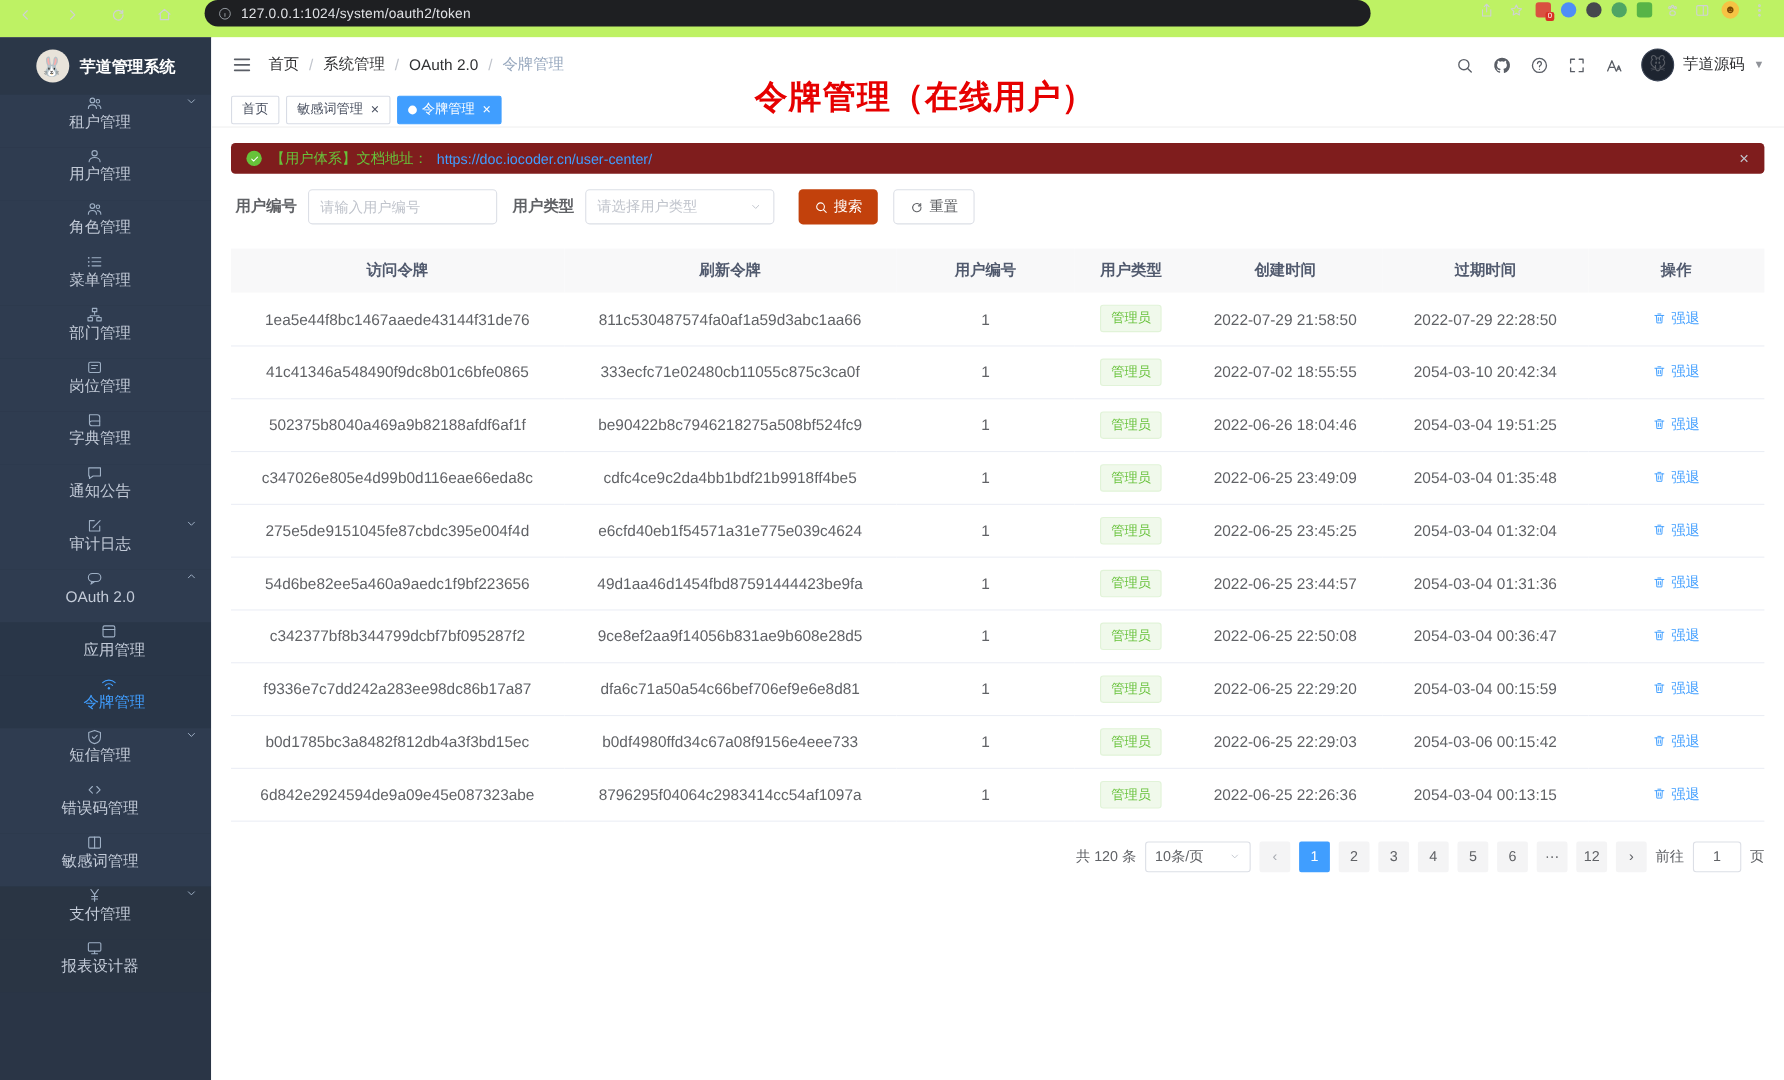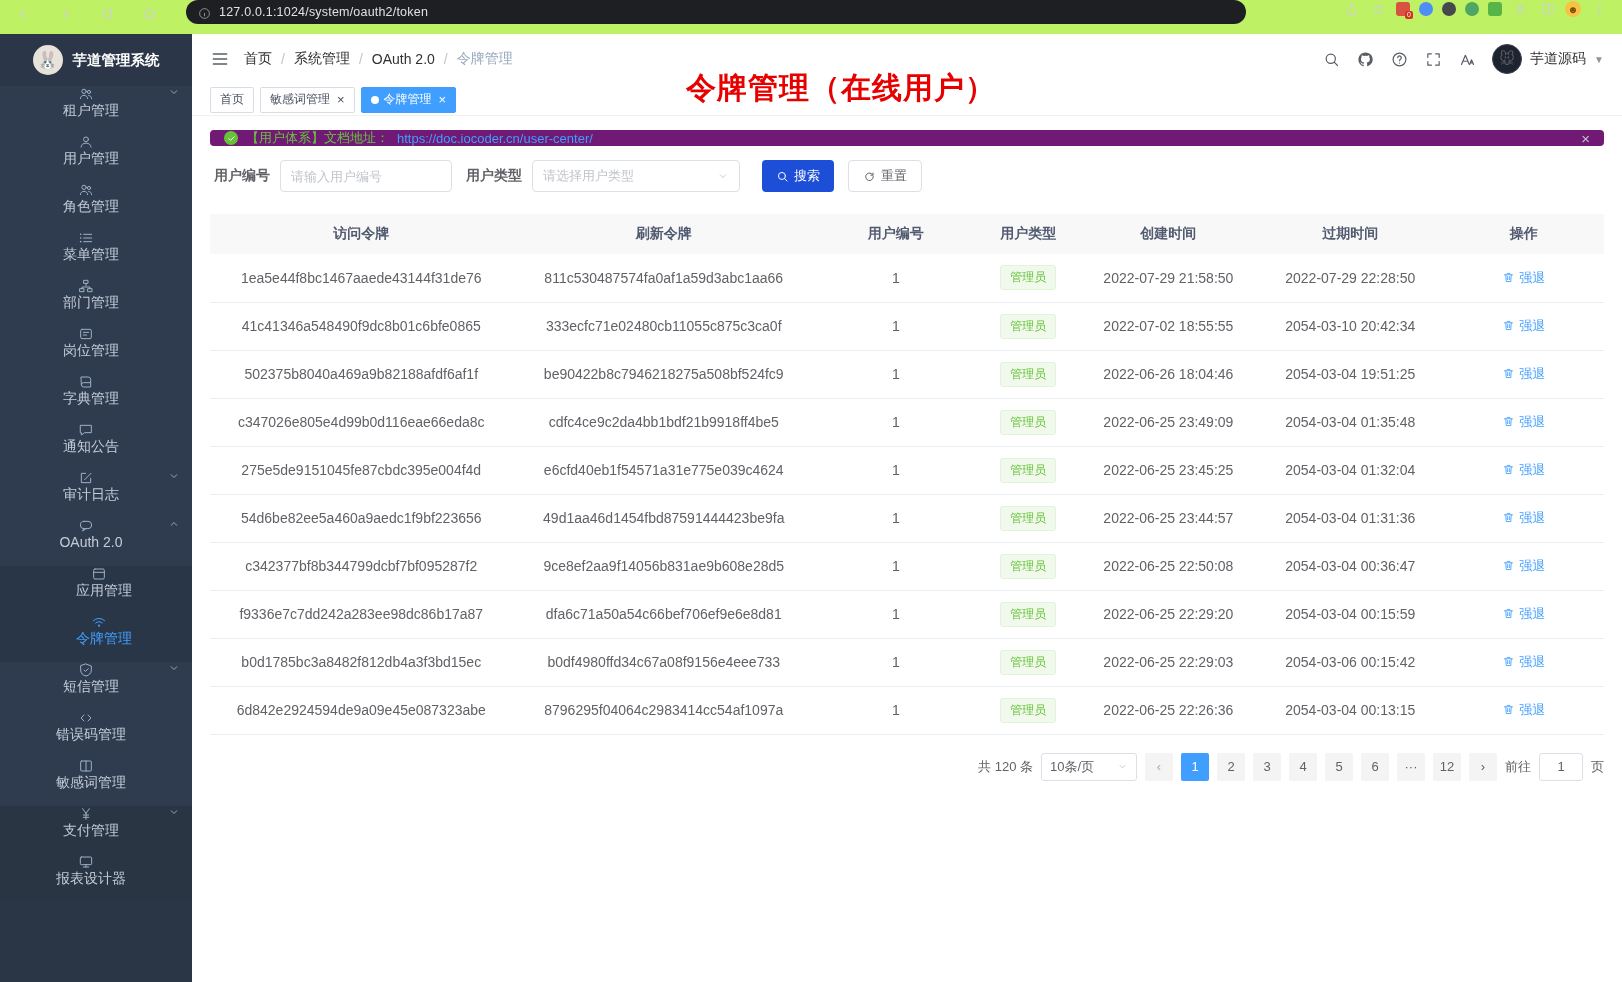--- a/index.html
+++ b/index.html
@@ -62,37 +62,37 @@
 
   
   .tabbar { height:32px; display:flex; align-items:center; padding:0 18px; gap:6px; border-bottom:1px solid #f0f0f0; }
   .tab { height:26px; display:inline-flex; align-items:center; gap:5px; padding:0 9px; border:1px solid #d8dce5; background:#fff; color:#495060; font-size:12px; cursor:pointer; border-radius:2px; }
   .tab.active { background:#409eff; border-color:#409eff; color:#fff; }
   .tabdot { width:8px; height:8px; border-radius:50%; background:#fff; }
   .tabx { font-size:13px; line-height:1; margin-left:2px; }
 
   
   .content { flex:1; padding:14px 18px 0 18px; overflow:hidden; }
-  .alert { height:16px; background:#701a75; border-radius:4px; display:flex; align-items:center; padding:0 14px; gap:8px; font-size:13px; }
+  .alert { height:28px; background:#7f1d1d; border-radius:4px; display:flex; align-items:center; padding:0 14px; gap:8px; font-size:13px; }
   .alert-check { width:14px; height:14px; border-radius:50%; background:#67c23a; color:#fff; display:flex; align-items:center; justify-content:center; flex:0 0 auto; }
   .alert-check svg { width:9px; height:9px; stroke:#fff; fill:none; stroke-width:2.5; stroke-linecap:round; stroke-linejoin:round; }
   .alert-text { color:#67c23a; }
   .alert-link { color:#409eff; text-decoration:none; }
   .alert-x { margin-left:auto; color:#c0c4cc; font-size:15px; cursor:pointer; }
 
   .filters { margin-top:14px; display:flex; align-items:center; gap:10px; }
   .f-label { font-size:14px; font-weight:bold; color:#606266; margin-left:4px; }
   .f-input { width:172px; height:32px; border:1px solid #dcdfe6; border-radius:4px; padding:0 10px; font-size:13px; color:#606266; font-family:inherit; }
   .f-input::placeholder { color:#c0c4cc; }
-  .f-select { width:208px; height:32px; border:1px solid #dcdfe6; border-radius:4px; padding:0 10px; font-size:13px; color:#c0c4cc; display:flex; align-items:center; justify-content:space-between; cursor:pointer;font-family:Liberation Mono, monospace; }
+  .f-select { width:172px; height:32px; border:1px solid #dcdfe6; border-radius:4px; padding:0 10px; font-size:13px; color:#c0c4cc; display:flex; align-items:center; justify-content:space-between; cursor:pointer;font-family:Liberation Mono, monospace; }
   .f-select .chev2 { width:12px; height:12px; color:#c0c4cc; display:inline-flex; }
   .f-select .chev2 svg { width:12px; height:12px; stroke:currentColor; fill:none; stroke-width:1.8; stroke-linecap:round; stroke-linejoin:round; }
   .btn { height:32px; border:none; border-radius:4px; font-size:13px; display:inline-flex; align-items:center; gap:5px; padding:0 14px; cursor:pointer; font-family:inherit; }
   .btn svg { width:13px; height:13px; stroke:currentColor; fill:none; stroke-width:1.8; stroke-linecap:round; stroke-linejoin:round; }
-  .btn-primary { background:#1d4ed8; color:#fff; margin-left:12px; }
+  .btn-primary { background:#c2410c; color:#fff; margin-left:12px; }
   .btn-plain { background:#fff; color:#606266; border:1px solid #dcdfe6; margin-left:4px; }
 
   table { width:100%; border-collapse:collapse; table-layout:fixed; margin-top:22px; }
   thead th { height:40px; background:#f8f8f9; color:#515a6e; font-size:14px; font-weight:bold; text-align:center; }
   tbody td { height:48px; border-bottom:1px solid #ebeef5; color:#606266; font-size:14px; text-align:center; vertical-align:middle; }
   .tag { display:inline-block; background:#f0f9eb; border:1px solid #e1f3d8; color:#67c23a; font-size:12px; padding:3px 9px; border-radius:3px; }
   .danger-link { color:#409eff; font-size:13px; text-decoration:none; display:inline-flex; align-items:center; gap:4px; cursor:pointer; }
   .danger-link svg { width:13px; height:13px; stroke:currentColor; fill:none; stroke-width:1.6; stroke-linecap:round; stroke-linejoin:round; }
 
   .pager { margin-top:18px; display:flex; align-items:center; justify-content:flex-end; gap:8px; font-size:13px; color:#606266; }

